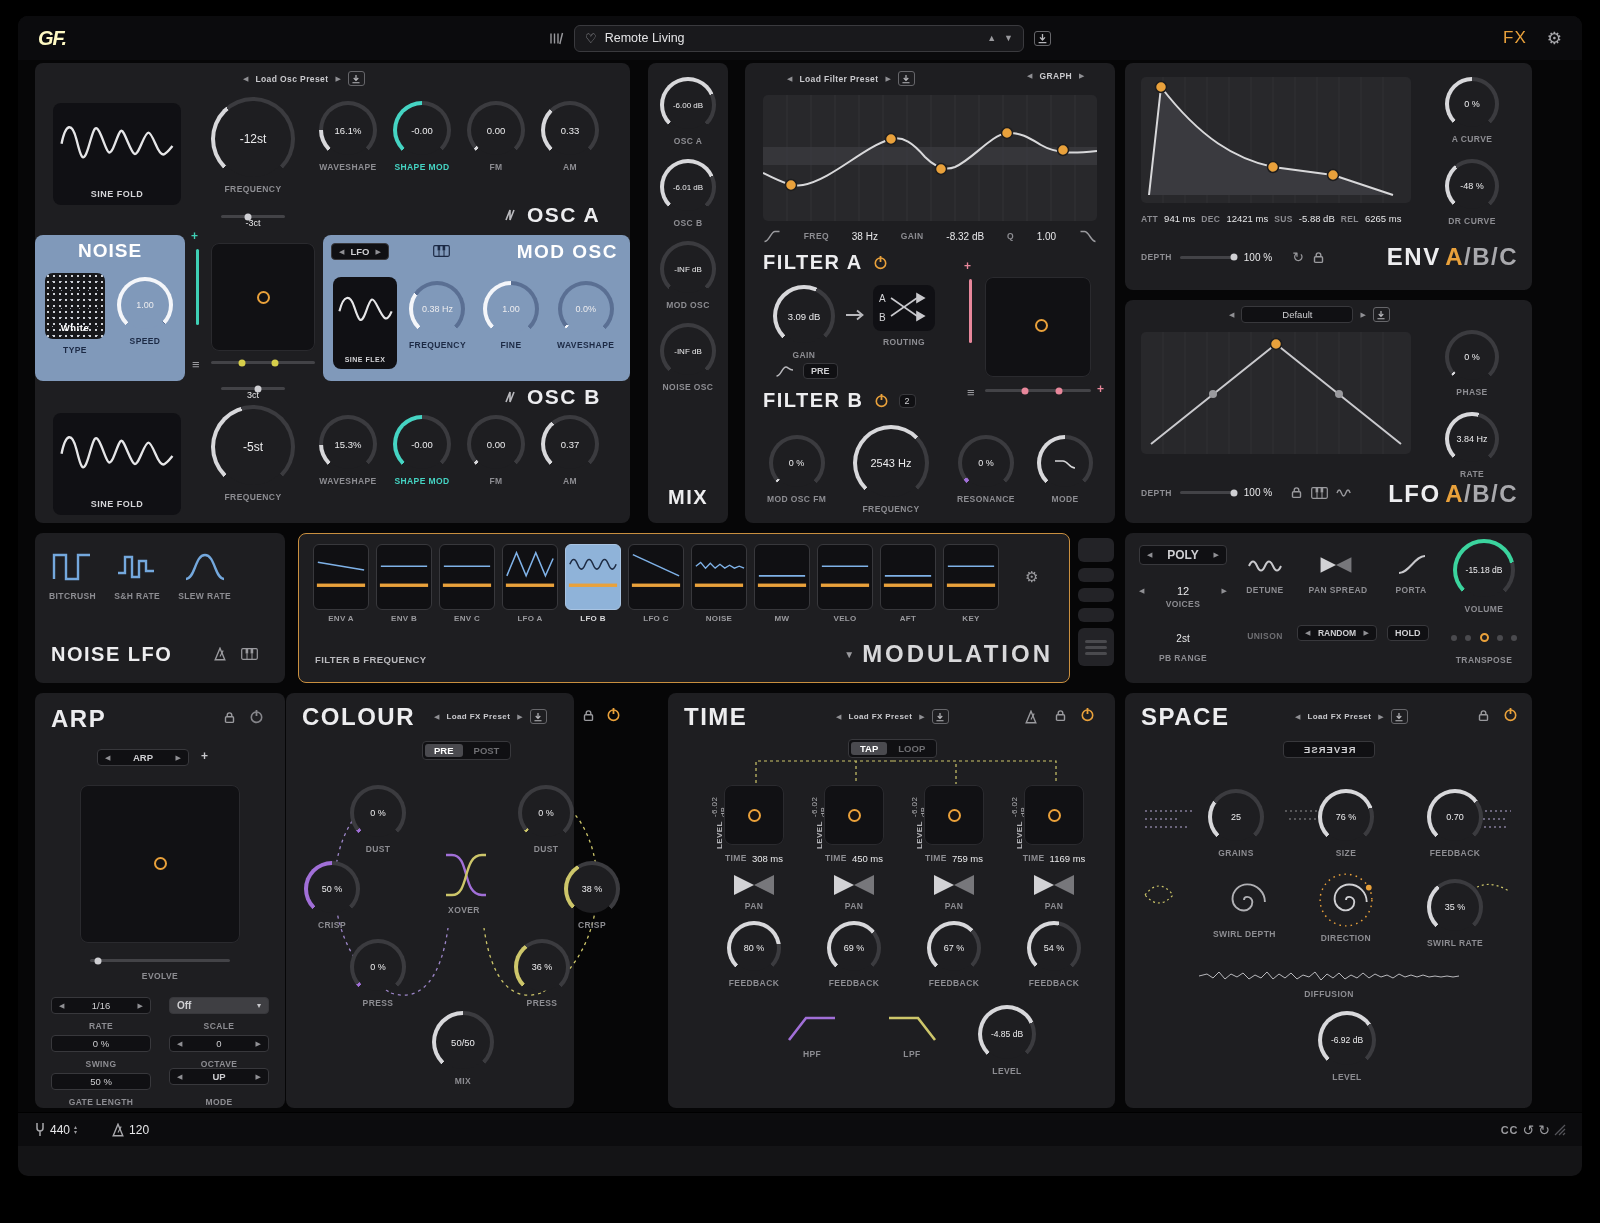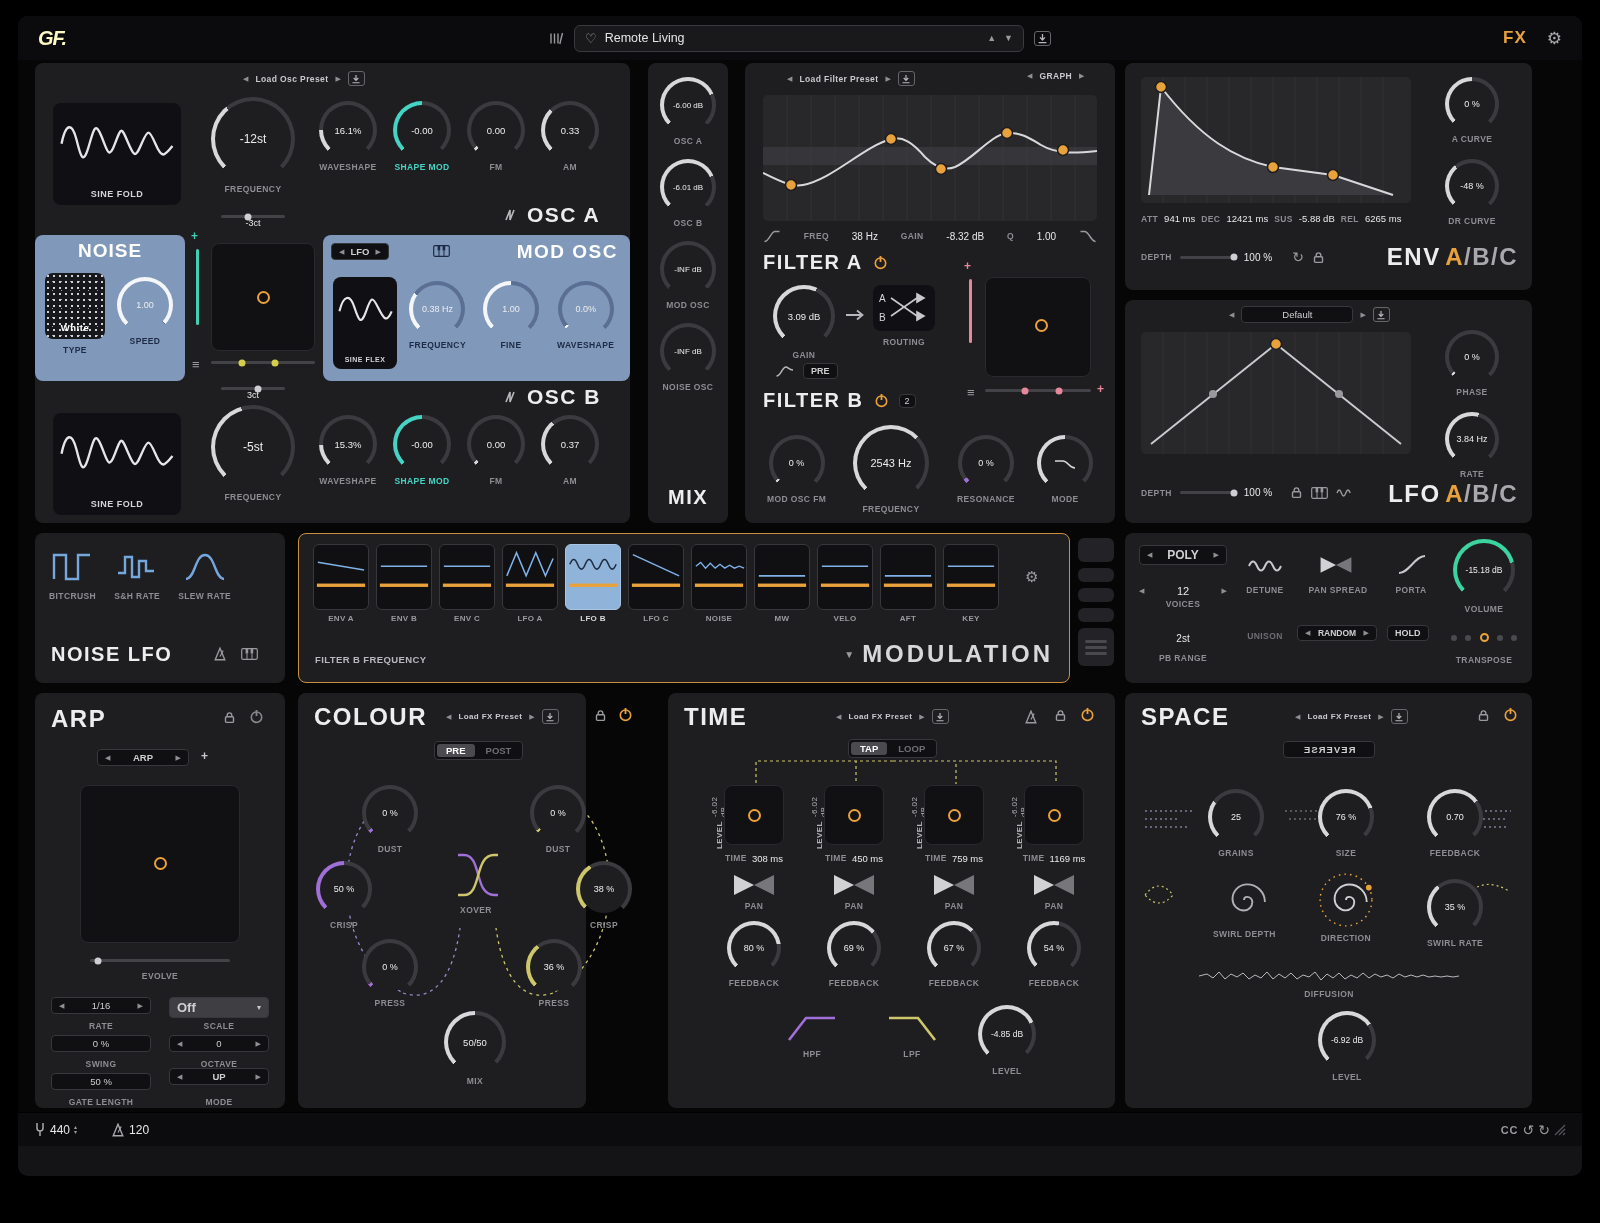--- a/index.html
+++ b/index.html
@@ -9,21 +9,21 @@
 .titlebar{height:30px;background:#29292b;display:flex;align-items:center;justify-content:center;position:relative}
 .lights{position:absolute;left:12px;display:flex;gap:8px}
 .light{width:12px;height:12px;border-radius:50%}
 .title{font-size:12px;color:#bdbdbf}
 .header{height:44px;background:#0b0b0d;display:flex;align-items:center;padding:0 20px;position:relative}
 .logo{font-size:20px;font-weight:bold;color:#fef9c3;letter-spacing:-1px;font-style:italic}
 .hcenter{position:absolute;left:50%;transform:translateX(-50%);display:flex;align-items:center;gap:10px}
 .presetbar{display:flex;align-items:center;gap:8px;background:#19191c;border:1px solid #3a3a3e;border-radius:6px;height:27px;padding:0 10px;width:450px}
 .presetname{flex:1;font-size:12.5px;color:#e5e5e7}
 .hico{color:#9a9a9e;font-size:13px;display:inline-flex;align-items:center}
-.fx{color:#e9a13b;font-weight:bold;font-size:17px;letter-spacing:1px;margin-left:auto;margin-right:20px}
+.fx{color:#e9a13b;font-weight:normal;font-size:17px;letter-spacing:1px;margin-left:auto;margin-right:20px}
 .gearbtn{color:#a8a8ac;font-size:17px}
 .main{position:relative;height:1052px;background:#060607}
 .statusbar{height:34px;background:#0c0c0e;display:flex;align-items:center;padding:0 16px;gap:4px;border-top:1px solid #000}
 .panel{position:absolute;background:#1e1e21;border-radius:8px}
 .knob{position:absolute;display:flex;flex-direction:column;align-items:center;gap:3px}
 .knob.rel{position:relative}
 .ring{border-radius:50%;position:relative;display:flex;align-items:center;justify-content:center;background:conic-gradient(from 225deg,var(--ac,#d8d8db) 0 var(--arc,135deg),var(--track,#3b3b3f) var(--arc,135deg) 270deg,transparent 270deg)}
 .ring::before{content:"";position:absolute;inset:4px;border-radius:50%;background:var(--hole,#1e1e21)}
 .kv{position:relative;font-size:9.5px;color:#ececee;z-index:1;white-space:nowrap}
 .kl{font-size:8.5px;font-weight:bold;color:#8d8d92;letter-spacing:.4px;white-space:nowrap;text-align:center}.s54{width:54px;height:54px}.s56{width:56px;height:56px}.s58{width:58px;height:58px}.s62{width:62px;height:62px}.s76{width:76px;height:76px}.s84{width:84px;height:84px}
@@ -856,21 +856,21 @@
         </div>
       <span class="kl" style="position:absolute;left:0;top:278px;width:250px">EVOLVE</span>
 
       <div class="pill" style="position:absolute;left:16px;top:304px;width:100px;justify-content:space-between">
           <span class="arr">◀</span>
           <span style="font-size:9.5px">1/16</span>
           <span class="arr">▶</span>
         </div>
       <span class="kl" style="position:absolute;left:16px;top:328px;width:100px">RATE</span>
       <div class="pill" style="position:absolute;left:134px;top:304px;width:100px;justify-content:space-between;background:#3f3f43">
-          <span style="font-size:13px;font-weight:bold">Off</span>
+          <span style="font-size:10px;font-weight:bold">Off</span>
           <span style="font-size:8px;color:#c9c9cd">▾</span>
         </div>
       <span class="kl" style="position:absolute;left:134px;top:328px;width:100px">SCALE</span>
 
       <div class="pill" style="position:absolute;left:16px;top:342px;width:100px;justify-content:center">
           <span style="font-size:9.5px">0 %</span>
         </div>
       <span class="kl" style="position:absolute;left:16px;top:366px;width:100px">SWING</span>
       <div class="pill" style="position:absolute;left:134px;top:342px;width:100px;justify-content:space-between">
           <span class="arr">◀</span>
@@ -884,21 +884,21 @@
         </div>
       <span class="kl" style="position:absolute;left:16px;top:404px;width:100px">GATE LENGTH</span>
       <div class="pill" style="position:absolute;left:134px;top:375px;width:100px;justify-content:space-between">
           <span class="arr">◀</span>
           <span style="font-size:9.5px;font-weight:bold">UP</span>
           <span class="arr">▶</span>
         </div>
       <span class="kl" style="position:absolute;left:134px;top:404px;width:100px">MODE</span>
     </div>
 
-    <div class="panel" id="colour" style="left:280px;top:633px;width:288px;height:415px">
+    <div class="panel" id="colour" style="left:268px;top:633px;width:288px;height:415px">
       <span class="btitle" style="position:absolute;left:16px;top:10px;font-size:24px">COLOUR</span>
       <div class="loader" style="left:148px;top:16px">
         <span class="arr">◀</span>
           <span class="lab" style="color:#c9c9cd;font-size:8px">Load FX Preset</span>
           <span class="arr">▶</span>
         <span class="dlbox">
             <svg width="10" height="10" viewBox="0 0 11 11">
               <path d="M5.5 1 V6.6 M3 4.4 L5.5 7 8 4.4 M1.6 9.6 H9.4" fill="none" stroke="currentColor" stroke-width="1.3"></path>
             </svg>
           </span>

